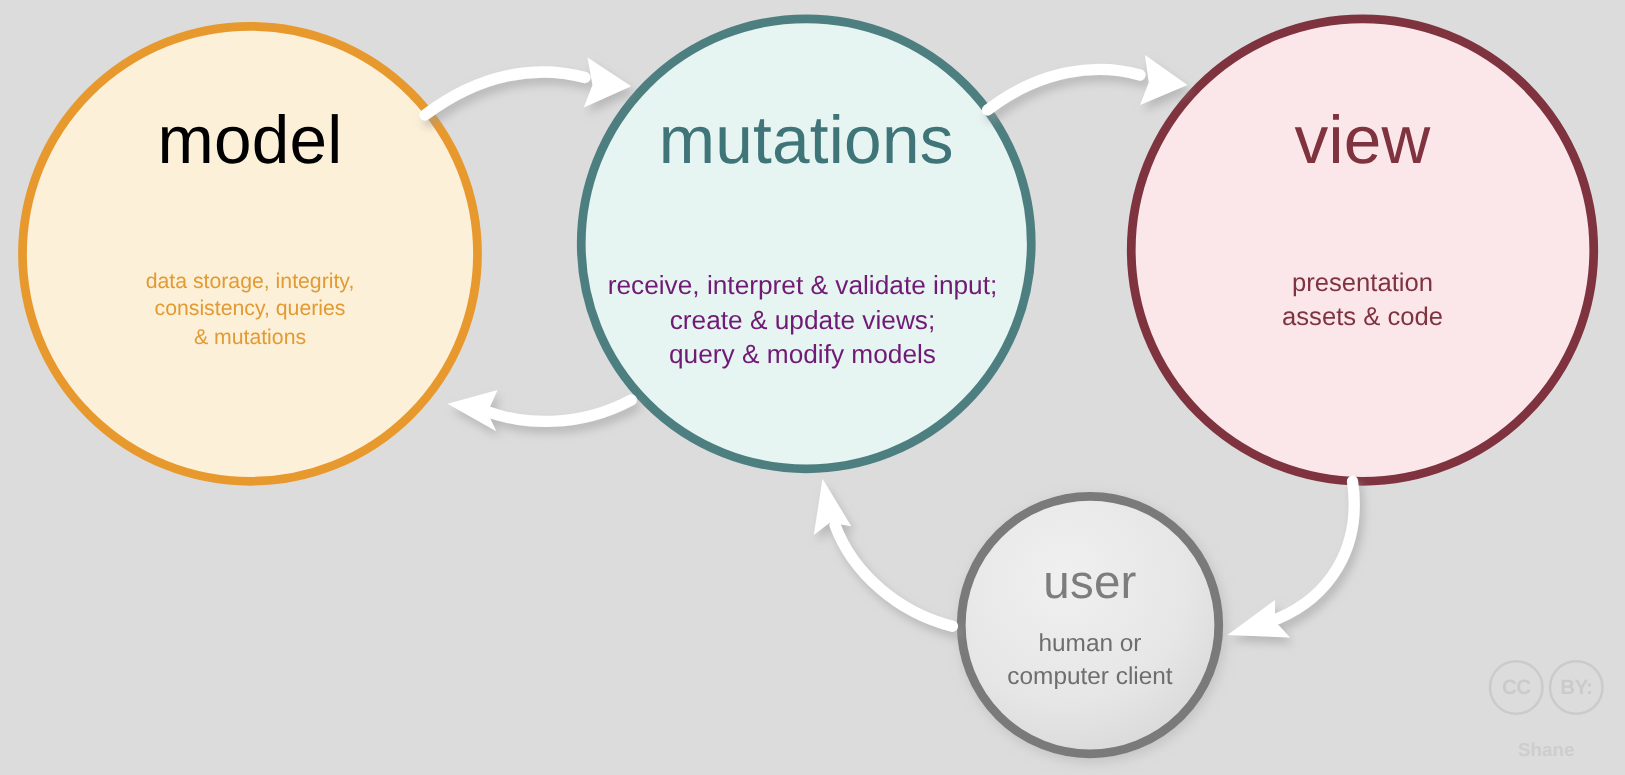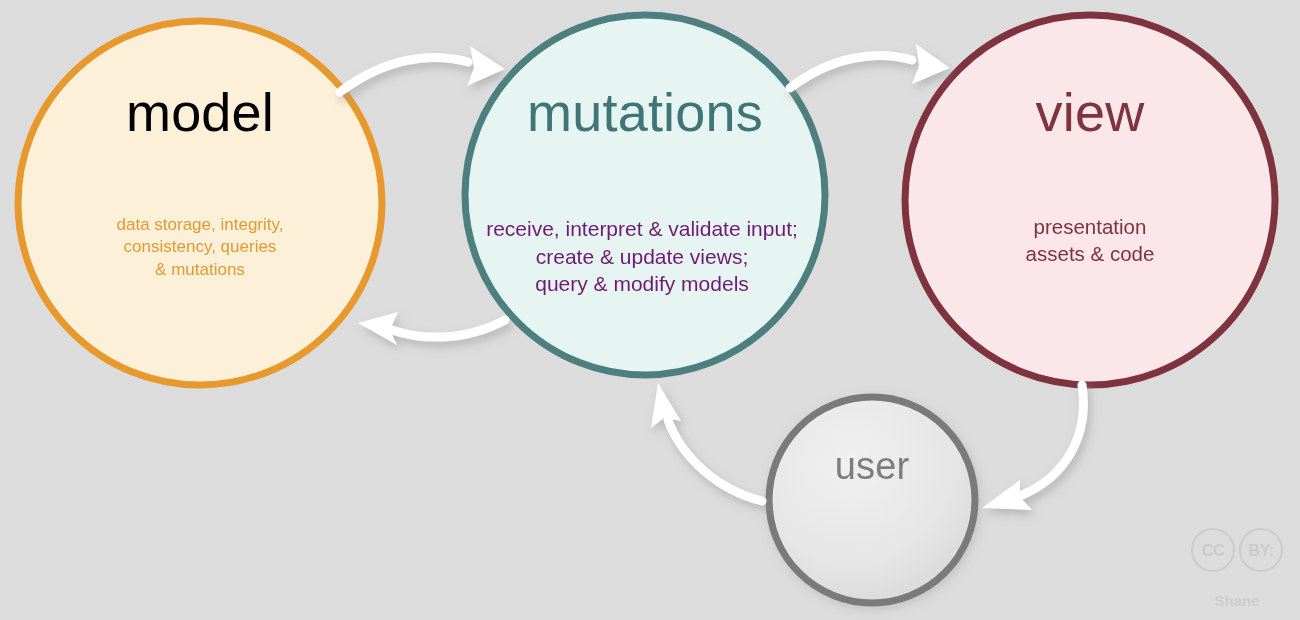--- a/index.html
+++ b/index.html
@@ -185,20 +185,22 @@
   <div class="node-label node-title" id="controller-title">mutations</div>
   <div class="node-label node-desc" id="controller-desc">receive, interpret &amp; validate input;
 create &amp; update views;
 query &amp; modify models</div>
 
   <div class="node-label node-title" id="view-title">view</div>
   <div class="node-label node-desc" id="view-desc">presentation
 assets &amp; code</div>
 
   <div class="node-label node-title" id="user-title">user</div>
+  <div class="node-label node-desc" id="user-desc">human or
+computer client</div>
 
   <div id="attribution">
     <div id="cc-badges">
       <div class="cc-circle">CC</div>
       <div class="cc-circle">BY:</div>
     </div>
     <div id="attr-name">
       <div id="attr-line1">Shane</div>
       
     </div>

